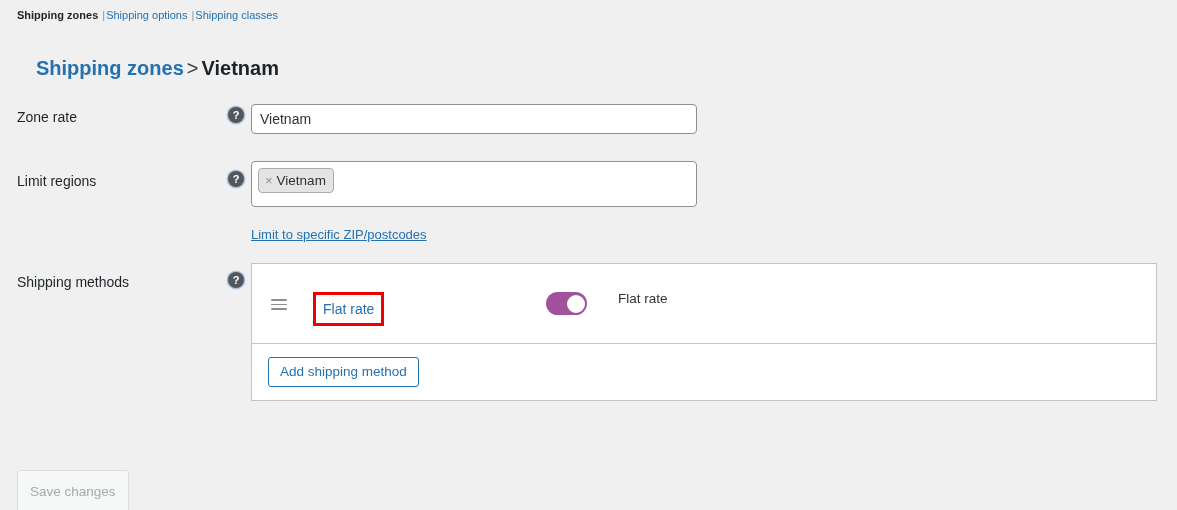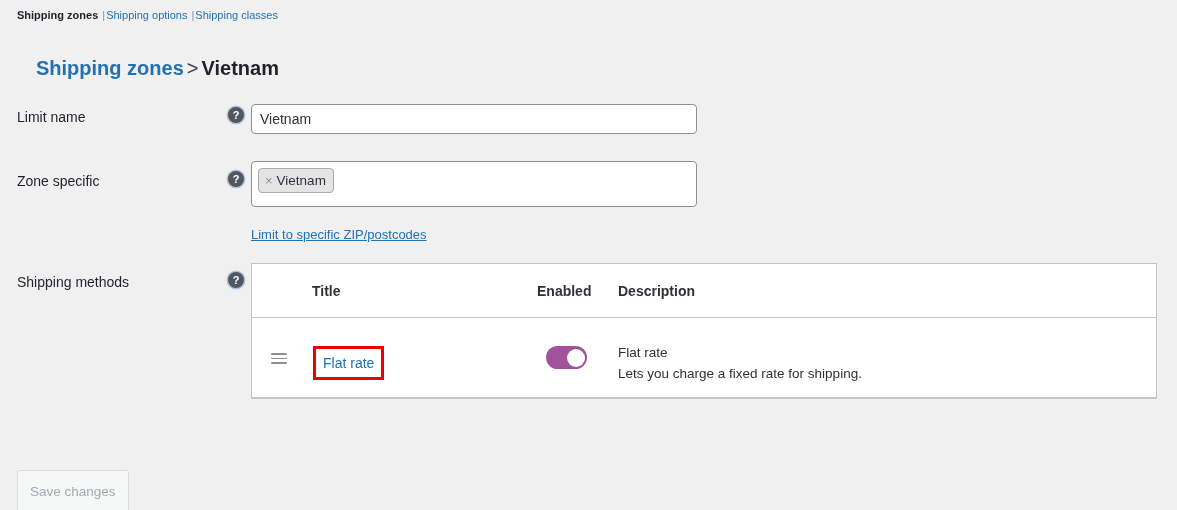--- a/index.html
+++ b/index.html
@@ -295,61 +295,58 @@
 
 <div class="subnav">
   <a class="current" href="#">Shipping zones</a><span class="sep">|</span><a class="link" href="#">Shipping options</a><span class="sep">|</span><a class="link" href="#">Shipping classes</a>
 </div>
 
 <h1 class="page-title">
   <a class="crumb-link" href="#">Shipping zones</a><span class="crumb-sep">&gt;</span><span class="crumb-current">Vietnam</span>
 </h1>
 
 <div class="form-row" style="top:104px;">
-  <label class="row-label" style="top:4px;">Limit name</label>
+  <label class="row-label" style="top:4px;">Zone rate</label>
   <span class="help-tip" style="top:3px;">?</span>
   <input class="text-input" type="text" style="top: 0px;" value="Vietnam">
 </div>
 
 <div class="form-row" style="top:161px;">
-  <label class="row-label" style="top:11px;">Zone specific</label>
+  <label class="row-label" style="top:11px;">Limit regions</label>
   <span class="help-tip" style="top:10px;">?</span>
   <div class="select-box" style="top:0;">
     <span class="token">
       <span class="token-x">×</span>
         <span>Vietnam</span>
     </span>
   </div>
   <a class="inline-link" href="#" style="top:58px;margin-top:8px;">Limit to specific ZIP/postcodes</a>
 </div>
 
 <div class="form-row" style="top:273px;">
   <label class="row-label" style="top:0;">Shipping methods</label>
   <span class="help-tip" style="top:-1px;">?</span>
 </div>
 
 <div class="methods-table">
 
-  <div class="mt-head">
-    <span class="th th-title">Title</span>
-    <span class="th th-enabled">Enabled</span>
-    <span class="th th-description">Description</span>
-  </div>
 
   <div class="mt-row">
     <span class="drag-handle">
       <span></span>
         <span></span>
         <span></span>
     </span>
     <a class="method-title-link" href="#">Flat rate</a>
     <span class="toggle">
       <span class="knob"></span>
     </span>
     <div class="method-desc">
       <div class="d-title">Flat rate</div>
-      <div class="d-text">Lets you charge a fixed rate for shipping.</div>
     </div>
   </div>
 
+  <div class="mt-foot">
+    <button class="btn-secondary">Add shipping method</button>
+  </div>
 </div>
 
 <button class="btn-save" disabled="">Save changes</button>
 
 </body></html>

